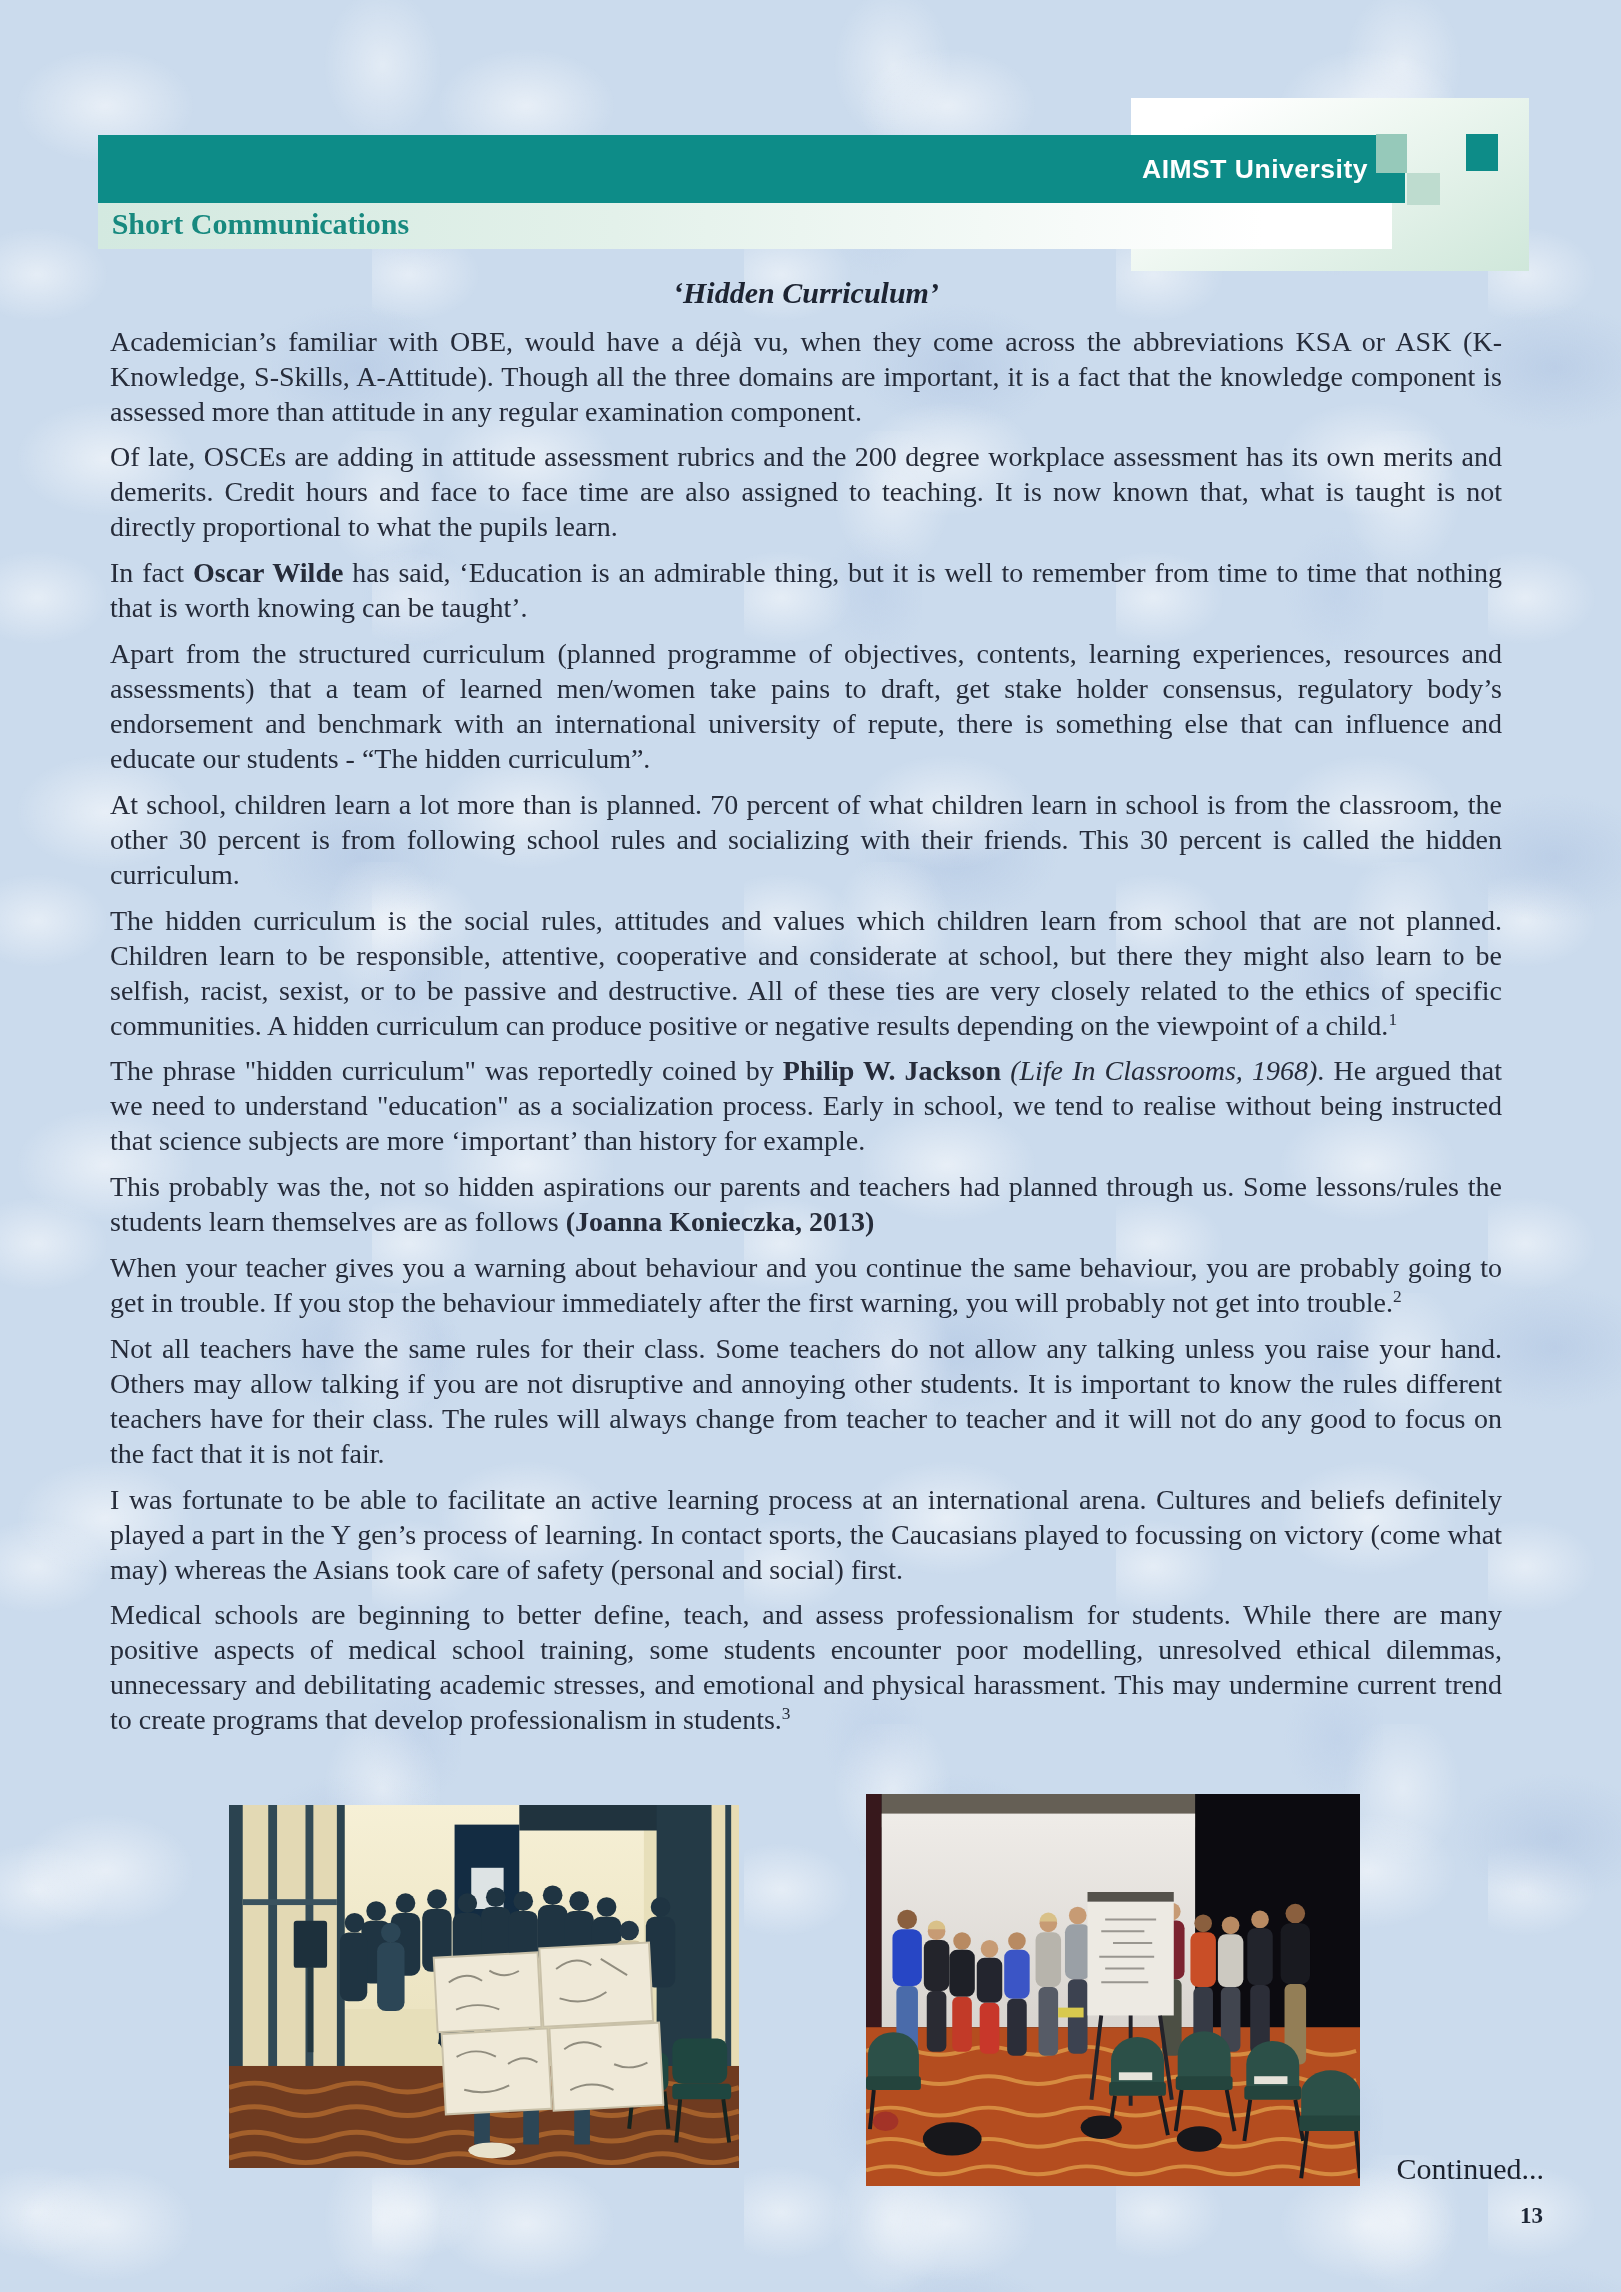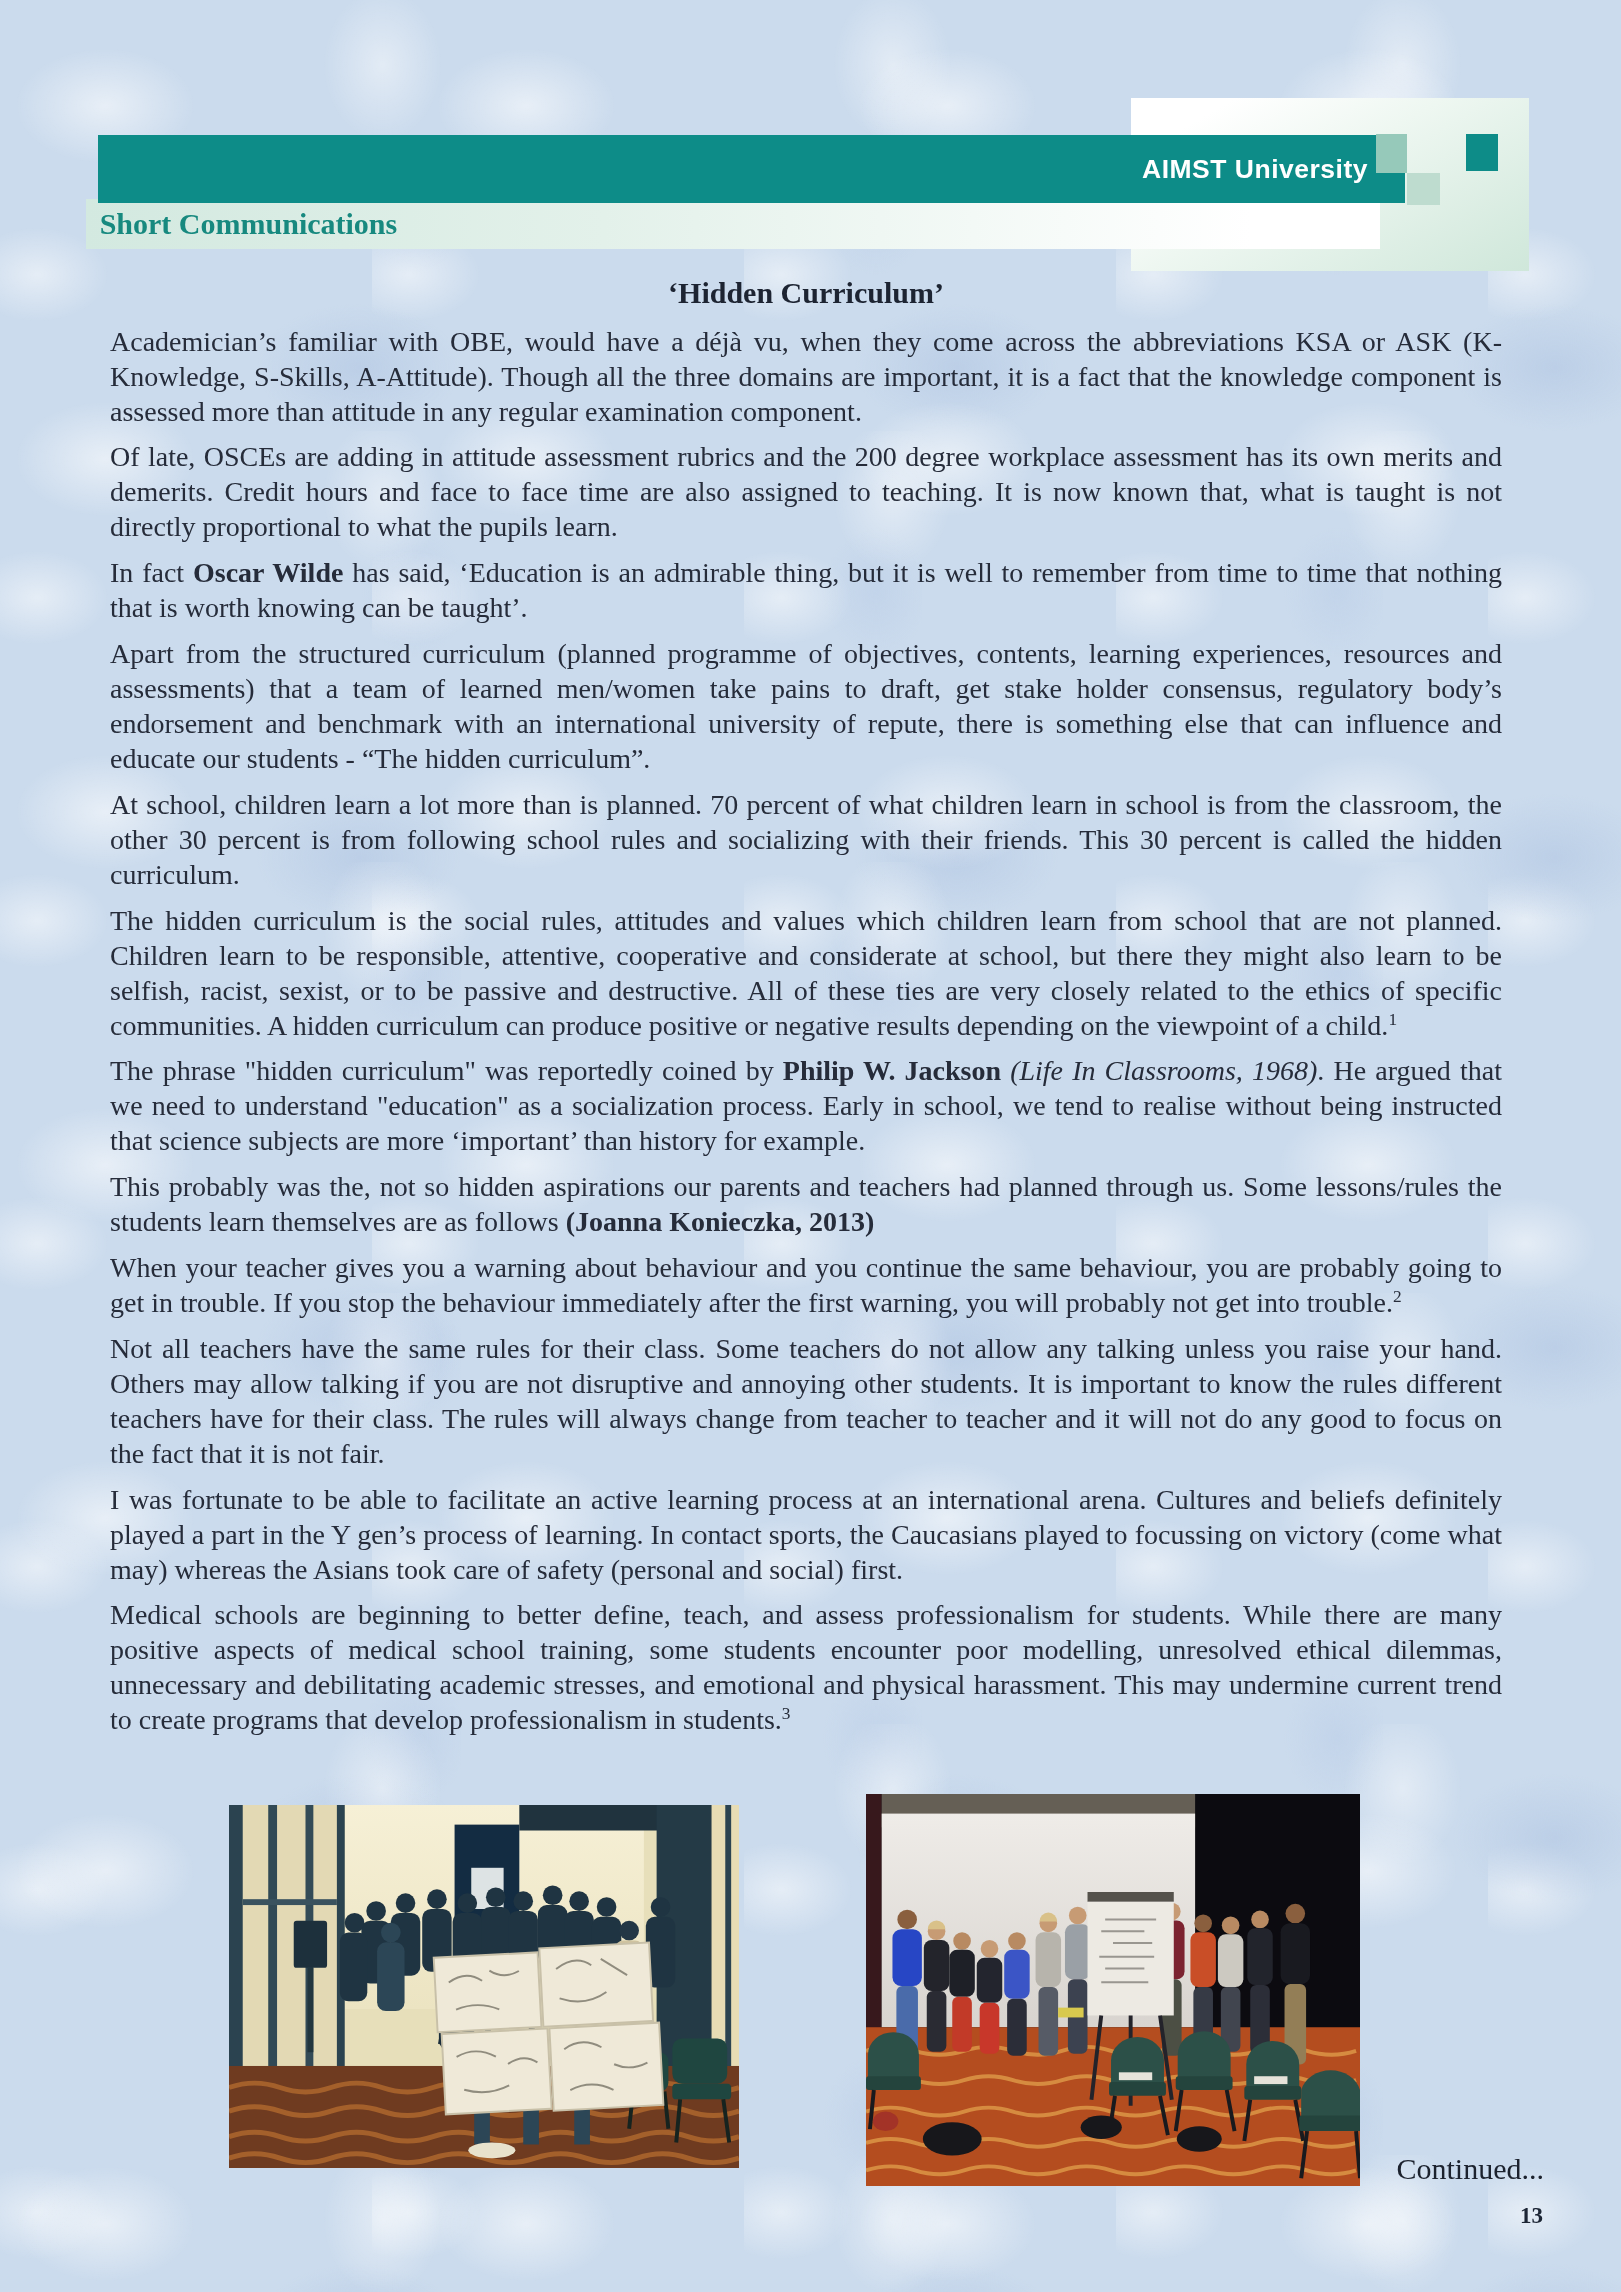--- a/index.html
+++ b/index.html
@@ -29,27 +29,27 @@
   }
   .brand{
     color:#ffffff;font-family:"Liberation Sans",sans-serif;
     font-weight:bold;font-size:26.5px;letter-spacing:0.5px;
   }
   .sq{position:absolute;}
   .sq1{left:1376px;top:134px;width:31px;height:39px;background:#96c9ba;}
   .sq2{left:1407px;top:173px;width:33px;height:32px;background:#bedccf;}
   .sq3{left:1466px;top:134px;width:32px;height:37px;background:#0d8c88;}
   .section-bar{
-    position:absolute;left:86px;top:199px;width:1294px;height:50px;
+    position:absolute;left:98px;top:199px;width:1294px;height:50px;
     background:linear-gradient(90deg,#d3e9e0 0%,#e3f1ea 40%,#ffffff 90%);
     display:flex;align-items:center;padding-left:13.7px;box-sizing:border-box;
   }
   .section-title{color:#17897f;font-weight:bold;font-size:30px;}
   .article{position:absolute;left:110px;top:276px;width:1392px;color:#262c3a;}
-  .title{margin:0 0 13.7px 0;text-align:center;font-size:30px;font-weight:bold;color:#1d2432;}
+  .title{margin:0 0 13.7px 0;text-align:center;font-size:30px;font-weight:bold;color:#1d2432;font-style:italic;}
   #article-body p{margin:0 0 10.8px 0;font-size:28px;line-height:35px;text-align:justify;}
   .run-bi{font-weight:bold;}
   .run-i{font-style:italic;}
   #article-body sup{font-size:0.62em;line-height:0;}
   .photo{position:absolute;margin:0;}
   .photo-left{left:229px;top:1805px;width:510px;height:363px;}
   .photo-right{left:866px;top:1794px;width:494px;height:392px;}
   .photo svg{display:block;width:100%;height:100%;}
   .continued{position:absolute;right:77px;top:2152px;font-size:30px;color:#1c222e;}
   .page-number{position:absolute;right:78px;top:2203px;font-size:23px;font-weight:bold;color:#1c2535;}

